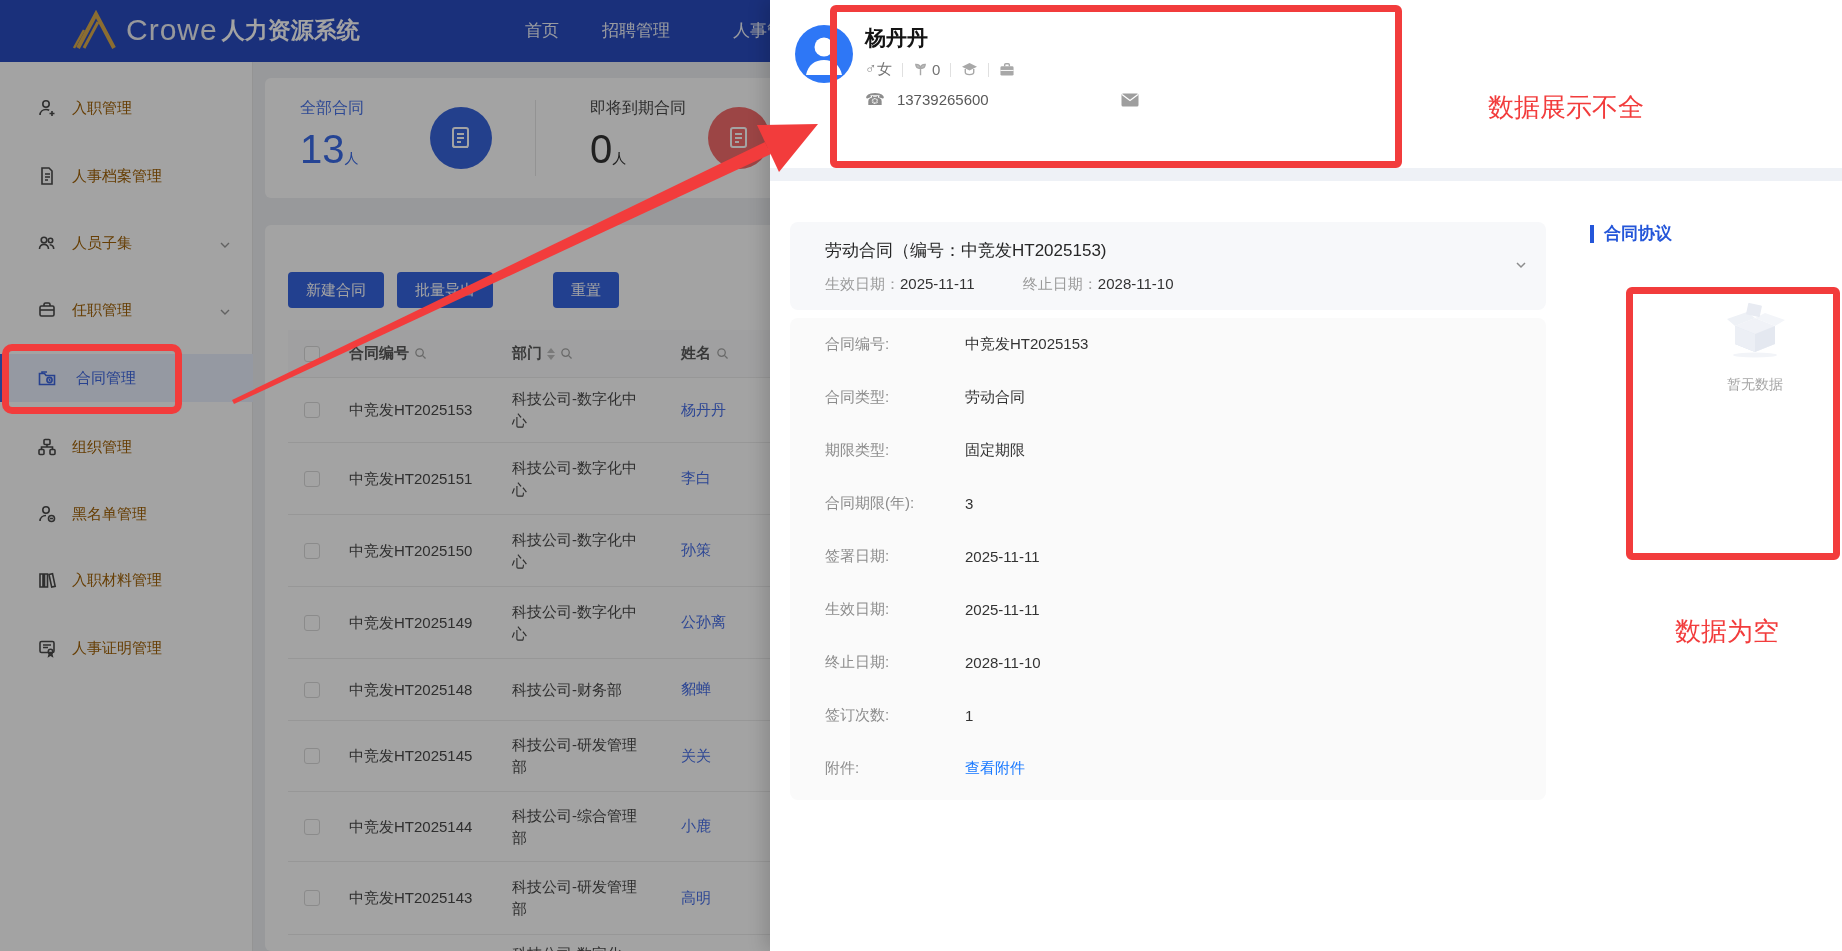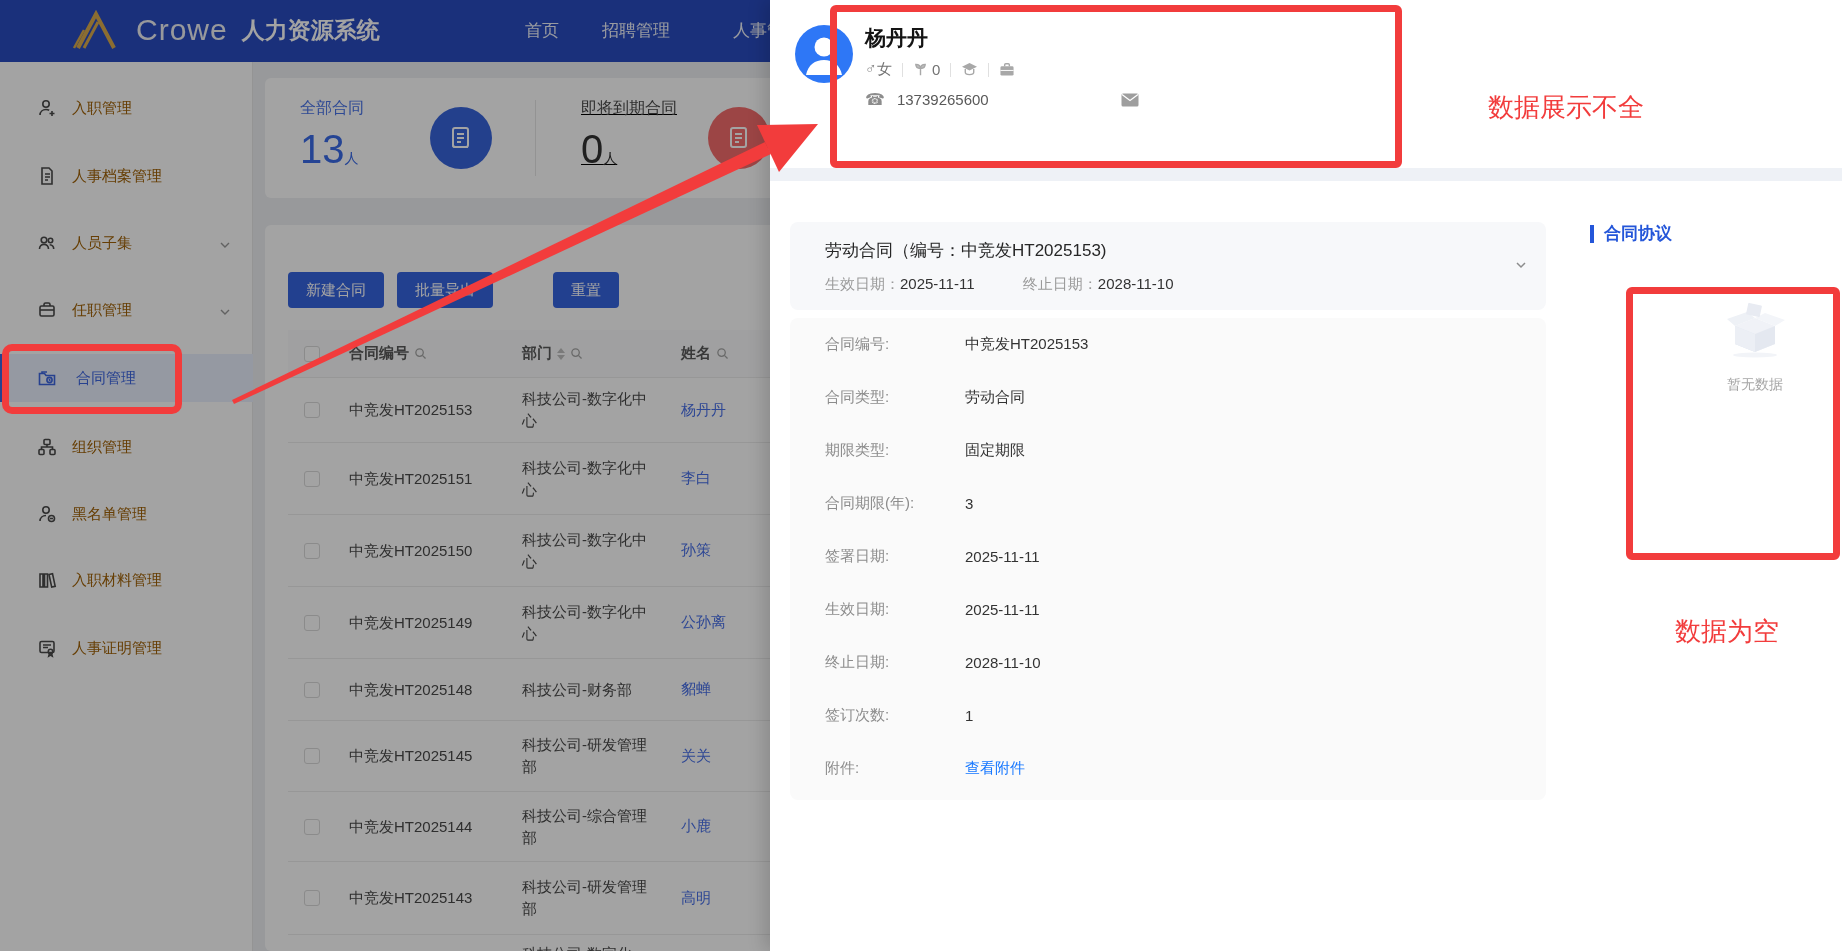--- a/index.html
+++ b/index.html
@@ -1,21 +1,21 @@
 <!DOCTYPE html>
 <html><head>
 <meta charset="utf-8">
 <style>
   html,body{margin:0;padding:0;background:#555;}
   *{box-sizing:border-box;font-family:"Liberation Sans","DejaVu Sans",sans-serif;}
   #stage{position:relative;width:1842px;height:951px;overflow:hidden;background:#eef0f3;}
 
   
   .navbar{position:absolute;left:0;top:0;width:1842px;height:62px;background:#2a4cc0;z-index:1;}
-  .brand{position:absolute;left:70px;top:8px;display:flex;align-items:center;gap:14px;}
+  .brand{position:absolute;left:70px;top:8px;display:flex;align-items:center;gap:4px;}
   .brand .crowe{font-size:30px;color:#eef0f4;letter-spacing:1px;}
   .brand .apptitle{font-size:23px;font-weight:bold;color:#ffffff;}
   .nav-item{position:absolute;top:0;height:62px;line-height:62px;color:rgba(255,255,255,.92);font-size:17px;white-space:nowrap;}
   .nav-home{left:525px;} .nav-recruit{left:602px;} .nav-hr{left:733px;}
 
   
   .sidebar{position:absolute;left:0;top:62px;width:253px;height:889px;background:#ffffff;border-right:1px solid #e8e8e8;z-index:1;}
   .side-item{position:absolute;left:0;width:253px;height:48px;display:flex;align-items:center;cursor:pointer;}
   .side-item .sicon{position:absolute;left:36px;width:22px;height:22px;display:flex;align-items:center;justify-content:center;}
   .side-item .slabel{position:absolute;left:72px;font-size:15px;color:#a16207;}
@@ -39,21 +39,21 @@
   .table-card{position:absolute;left:265px;top:225px;width:1282px;height:726px;background:#fff;border-radius:6px;overflow:hidden;z-index:1;}
   .btn{position:absolute;top:47px;height:36px;background:#3664e0;color:#fff;font-size:15px;border:none;border-radius:4px;padding:0 18px;cursor:pointer;}
   .btn.b1{left:23px;} .btn.b2{left:132px;} .btn.b3{left:240px;margin-left:48px;}
 
   .tbl{position:absolute;left:23px;top:105px;width:1240px;}
   .thead{position:relative;height:48px;background:#fafbfc;border-bottom:1px solid #ececec;}
   .trow{position:relative;border-bottom:1px solid #ececec;background:#fff;}
   .cell{position:absolute;top:0;height:100%;display:flex;align-items:center;}
   .c-check{left:0;width:47px;justify-content:center;}
   .c-no{left:47px;width:179px;padding-left:14px;}
-  .c-dept{left:220px;width:153px;padding-left:14px;}
+  .c-dept{left:210px;width:153px;padding-left:14px;}
   .c-name{left:379px;width:150px;padding-left:14px;}
   .th-label{font-size:15px;color:#595959;font-weight:bold;display:flex;align-items:center;gap:5px;}
   .td-text{font-size:15px;color:#4a4a4a;line-height:22px;}
   .name-link{font-size:15px;color:#4a71e8;cursor:pointer;}
   .checkbox{width:16px;height:16px;border:1px solid #d9d9d9;border-radius:3px;background:#fff;}
   .sorter{display:inline-flex;flex-direction:column;line-height:0;gap:2px;}
   .sorter i{width:0;height:0;border-left:4px solid transparent;border-right:4px solid transparent;}
   .sorter .up{border-bottom:5px solid #bfbfbf;}
   .sorter .dn{border-top:5px solid #bfbfbf;}
 
@@ -224,21 +224,21 @@
       <div style="margin-top:10px;"><span class="stat-num">13</span><span class="stat-unit">人</span></div>
     </div>
     <div class="stat-ic" style="left:165px;top:29px;background:#3764dc;">
       <svg width="28" height="28" viewBox="0 0 28 28">
           <rect x="6" y="4" width="15" height="19" rx="2" fill="none" stroke="#fff" stroke-width="2"></rect>
           <path d="M10 10h7M10 14h7M10 18h4" stroke="#fff" stroke-width="2"></path>
           <path d="M21 23H8a2 2 0 01-2-2" stroke="#fff" stroke-width="2" fill="none"></path>
         </svg>
     </div>
     <div class="stat-divider"></div>
-    <div class="stat2" style="position:absolute;left:316px;top:20px;text-decoration:underline;">
+    <div class="stat2" style="position:absolute;left:325px;top:20px;">
       <div class="stat-label">即将到期合同</div>
       <div style="margin-top:10px;"><span class="stat-num">0</span><span class="stat-unit">人</span></div>
     </div>
     <div class="stat-ic" style="left:443px;top:29px;background:#f56c6c;">
       <svg width="28" height="28" viewBox="0 0 28 28">
           <rect x="6" y="4" width="15" height="19" rx="2" fill="none" stroke="#fff" stroke-width="2"></rect>
           <path d="M10 10h7M10 14h7M10 18h4" stroke="#fff" stroke-width="2"></path>
         </svg>
     </div>
   </div>

